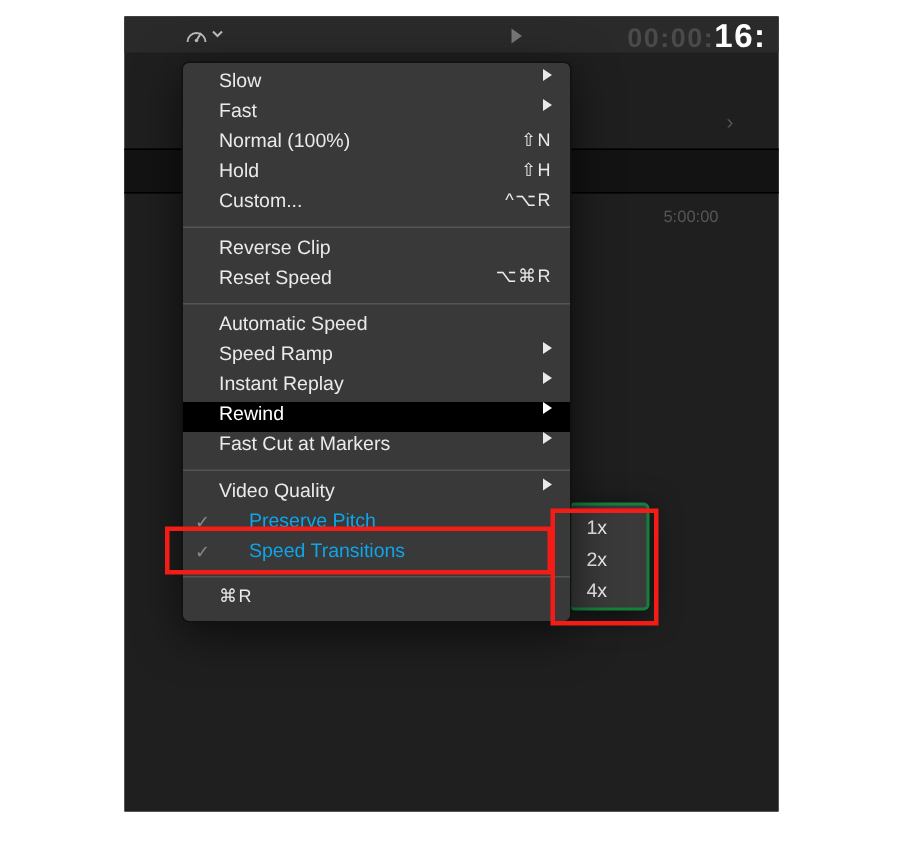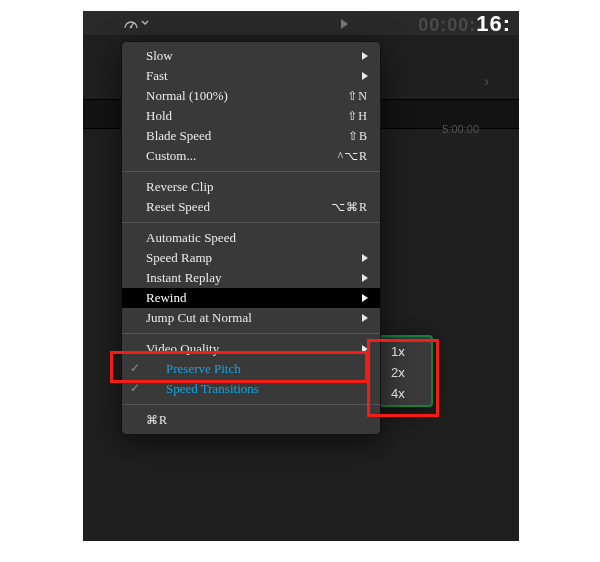--- a/index.html
+++ b/index.html
@@ -4,27 +4,27 @@
 <style>
   * { margin:0; padding:0; box-sizing:border-box; }
   html,body { width:600px; height:562px; background:#fff; overflow:hidden; font-family:-apple-system,Helvetica,Arial,sans-serif; }
   .stage { position:absolute; left:83px; top:11px; width:436px; height:530px; background:#1a1a1a; }
   .dark-app { position:absolute; inset:0; background:#1f1f1f; }
   .toolbar { position:absolute; left:0; top:0; right:0; height:24px; background:#2a2a2a; }
   .retime-btn { position:absolute; left:40px; top:4px; width:28px; height:16px; display:flex; align-items:center; gap:2px; color:#bbb; }
   .retime-btn svg { display:block; }
   .timecode { position:absolute; right:8px; top:0; font-size:18px; font-weight:700; color:#4a4a4a; letter-spacing:1px; }
   .timecode .big { color:#fff; font-size:22px; }
-  .timesmaller { position:absolute; right:40px; top:112px; color:#555; font-size:11px; }
+  .timesmaller { position:absolute; right:40px; top:128px; color:#555; font-size:11px; }
   .chev { position:absolute; right:30px; top:62px; color:#555; font-size:14px; }
   .tl { position:absolute; left:0; right:0; top:88px; height:30px; background:#131313; border-top:1px solid #000; border-bottom:1px solid #000; }
   .submenu-bot { position:absolute; left:296px; top:324px; width:54px; height:72px; background:#3a3a3a; border:2px solid #15803d; border-radius:4px; padding:4px 0; box-shadow:0 4px 20px rgba(0,0,0,.6); }
   .sub-item { height:21px; line-height:21px; padding:0 10px; color:#eee; font-size:13px; }
   .menu { position:absolute; left:38px; top:30px; width:260px; background:#393939; border:1px solid #111; border-radius:5px; box-shadow:0 8px 30px rgba(0,0,0,.6); padding:4px 0; }
-  .mi { display:flex; align-items:center; height:20px; padding:0 12px 0 24px; color:#eaeaea; font-size:13px; position:relative;font-family:Liberation Serif, serif; }
+  .mi { display:flex; height:20px; padding:0 12px 0 24px; color:#eaeaea; font-size:13px; position:relative; }
   .mi .lab { flex:1; white-space:nowrap; }
   .mi .sc  { color:#eaeaea; font-size:12px; letter-spacing:1px; }
   .mi .tri { width:0;height:0;border-top:4px solid transparent;border-bottom:4px solid transparent;border-left:6px solid #eaeaea; margin-left:6px; }
   .mi.disabled { color:#0ea5e9;padding-left:44px; }
   .mi.checked::before { content:"✓"; position:absolute; left:8px; top:2px; font-size:12px; color:#8b8b8b; }
   .mi.selected { background:#000000; color:#fff; }
   .mi.selected .tri { border-left-color:#fff; }
   .sep { height:1px; background:#555; margin:5px 0; }
   .hl-main { position:absolute; border:3px solid #f41c16; pointer-events:none; z-index:50; }
   .hl-sub  { position:absolute; border:3px solid #f41c16; pointer-events:none; z-index:50; }
@@ -74,24 +74,20 @@
       </div>
     <div class="mi">
         <span class="lab">Normal (100%)</span>
         <span class="sc">⇧N</span>
       </div>
     <div class="mi">
         <span class="lab">Hold</span>
         <span class="sc">⇧H</span>
       </div>
     <div class="mi">
-        <span class="lab">Blade Speed</span>
-        <span class="sc">⇧B</span>
-      </div>
-    <div class="mi">
         <span class="lab">Custom...</span>
         <span class="sc">^⌥R</span>
       </div>
     <div class="sep"></div>
     <div class="mi">
         <span class="lab">Reverse Clip</span>
       </div>
     <div class="mi">
         <span class="lab">Reset Speed</span>
         <span class="sc">⌥⌘R</span>
@@ -106,21 +102,21 @@
       </div>
     <div class="mi">
         <span class="lab">Instant Replay</span>
         <span class="tri"></span>
       </div>
     <div class="mi selected">
         <span class="lab">Rewind</span>
         <span class="tri"></span>
       </div>
     <div class="mi">
-        <span class="lab">Jump Cut at Normal</span>
+        <span class="lab">Fast Cut at Markers</span>
         <span class="tri"></span>
       </div>
     <div class="sep"></div>
     <div class="mi">
         <span class="lab">Video Quality</span>
         <span class="tri"></span>
       </div>
     <div class="mi disabled checked">
         <span class="lab">Preserve Pitch</span>
       </div>

